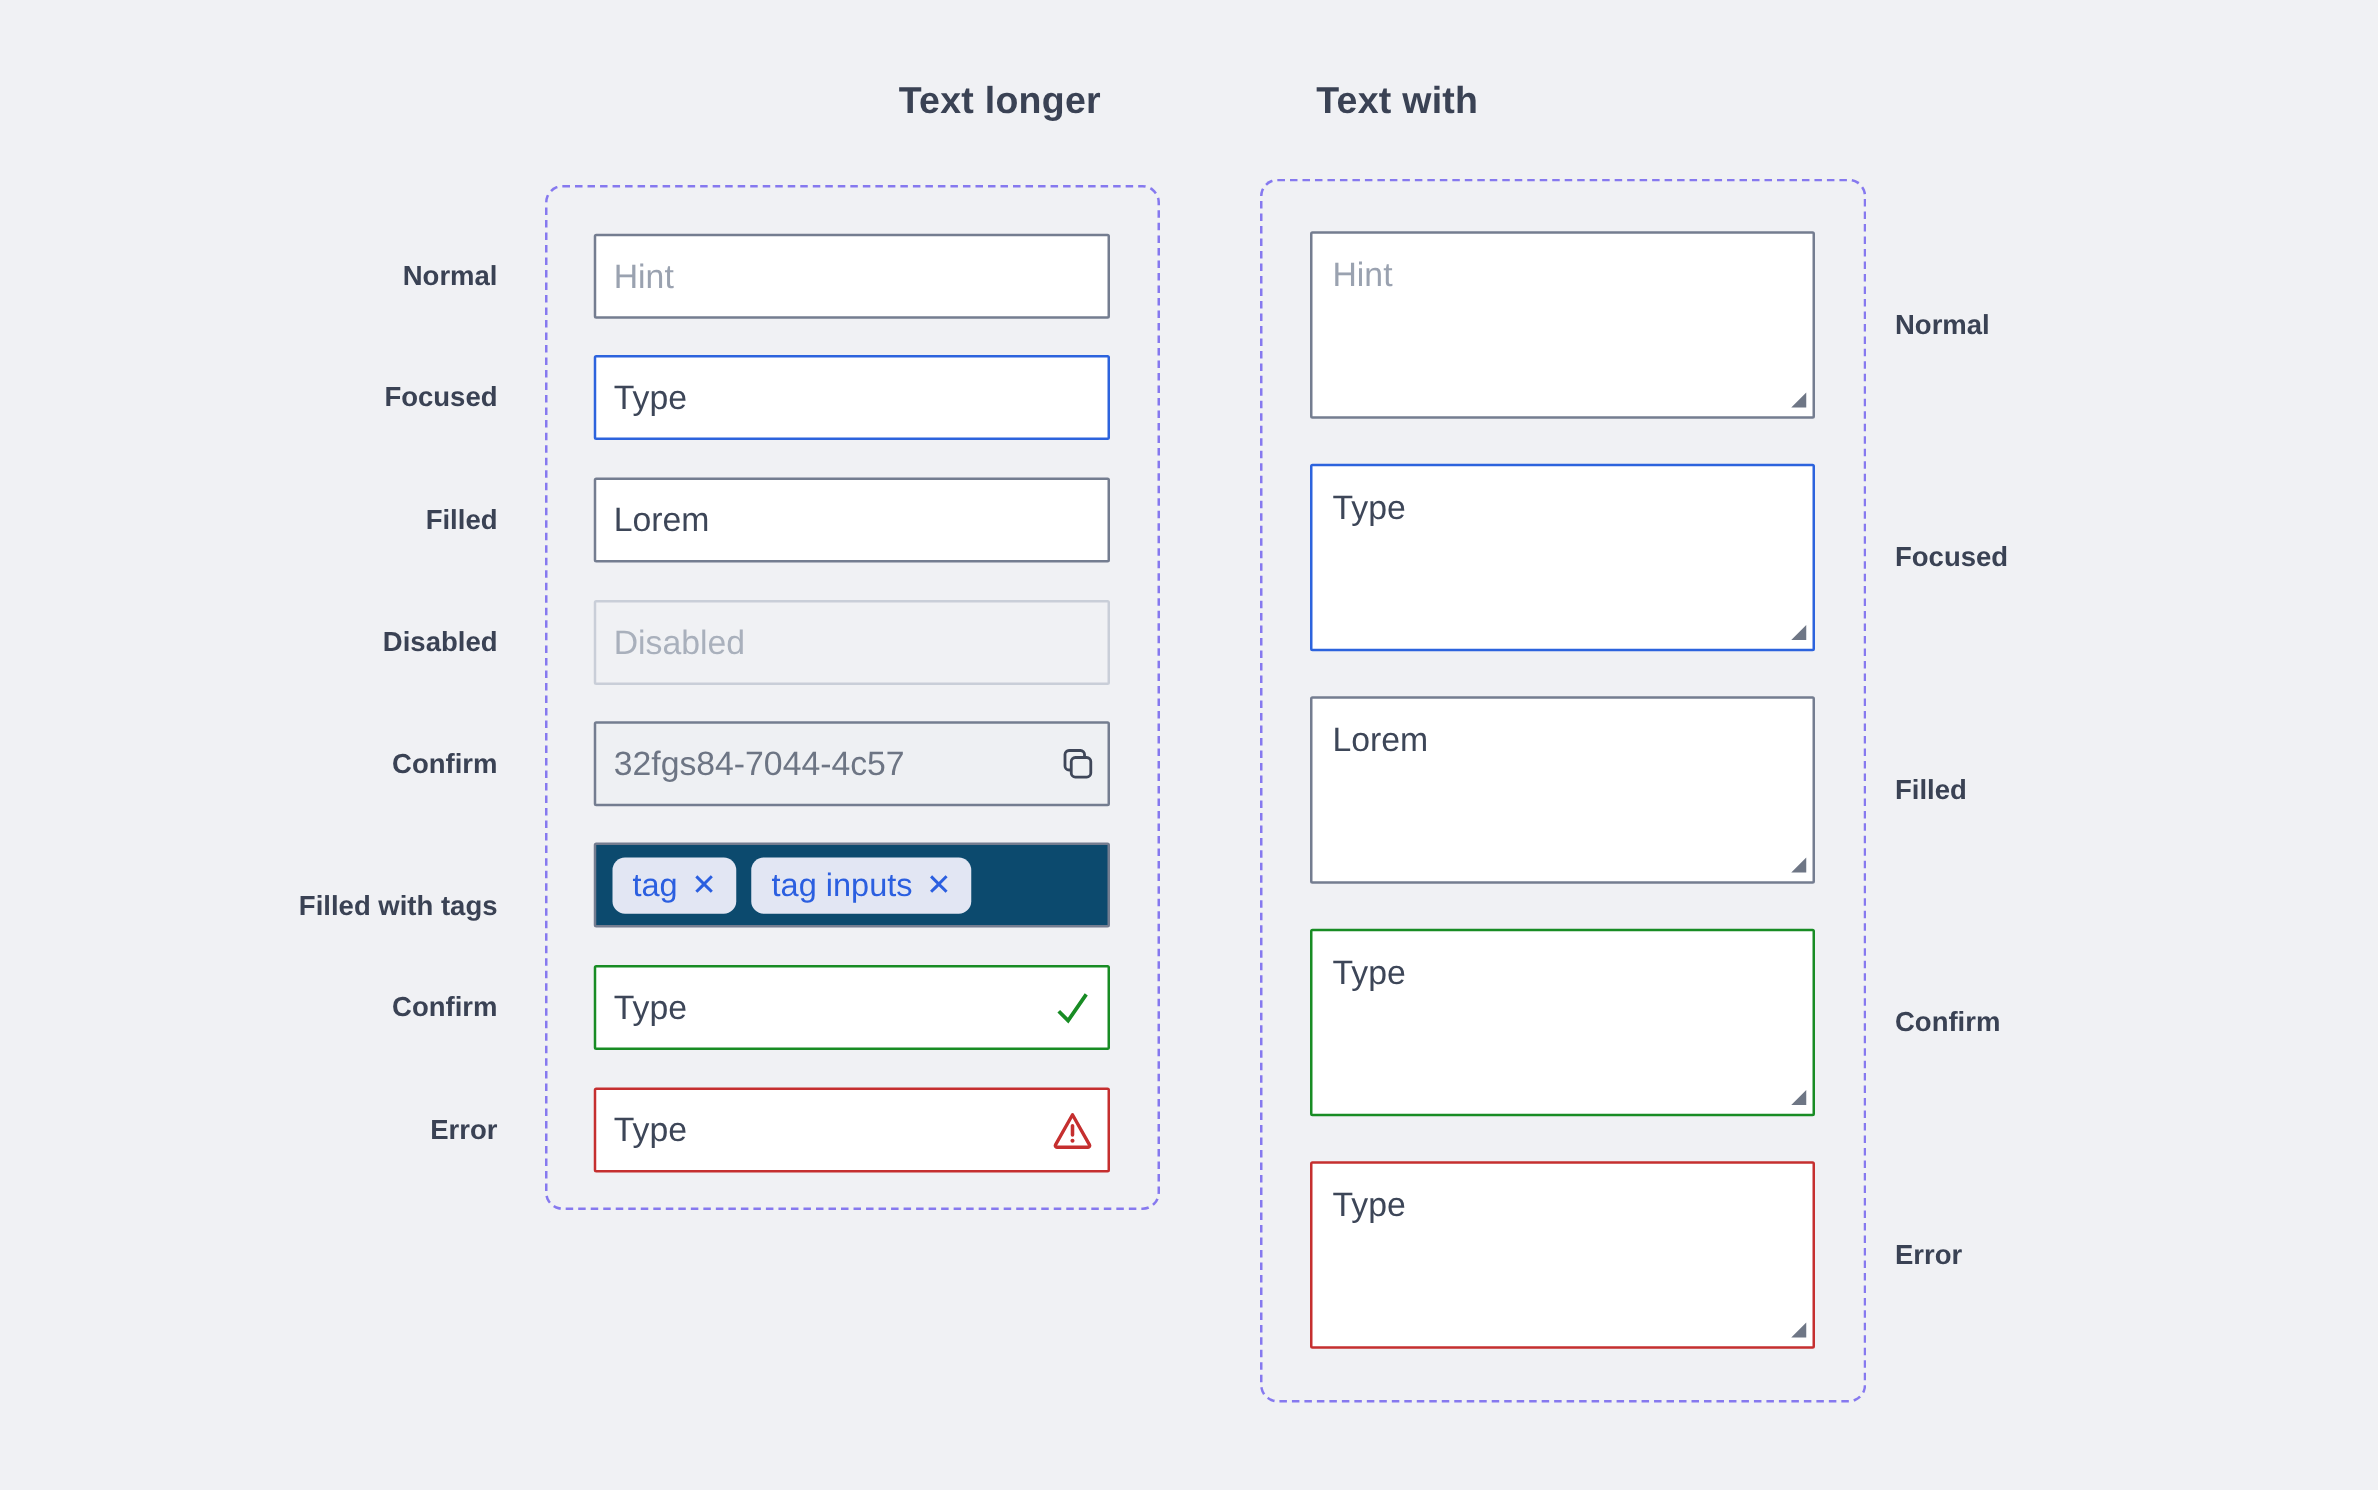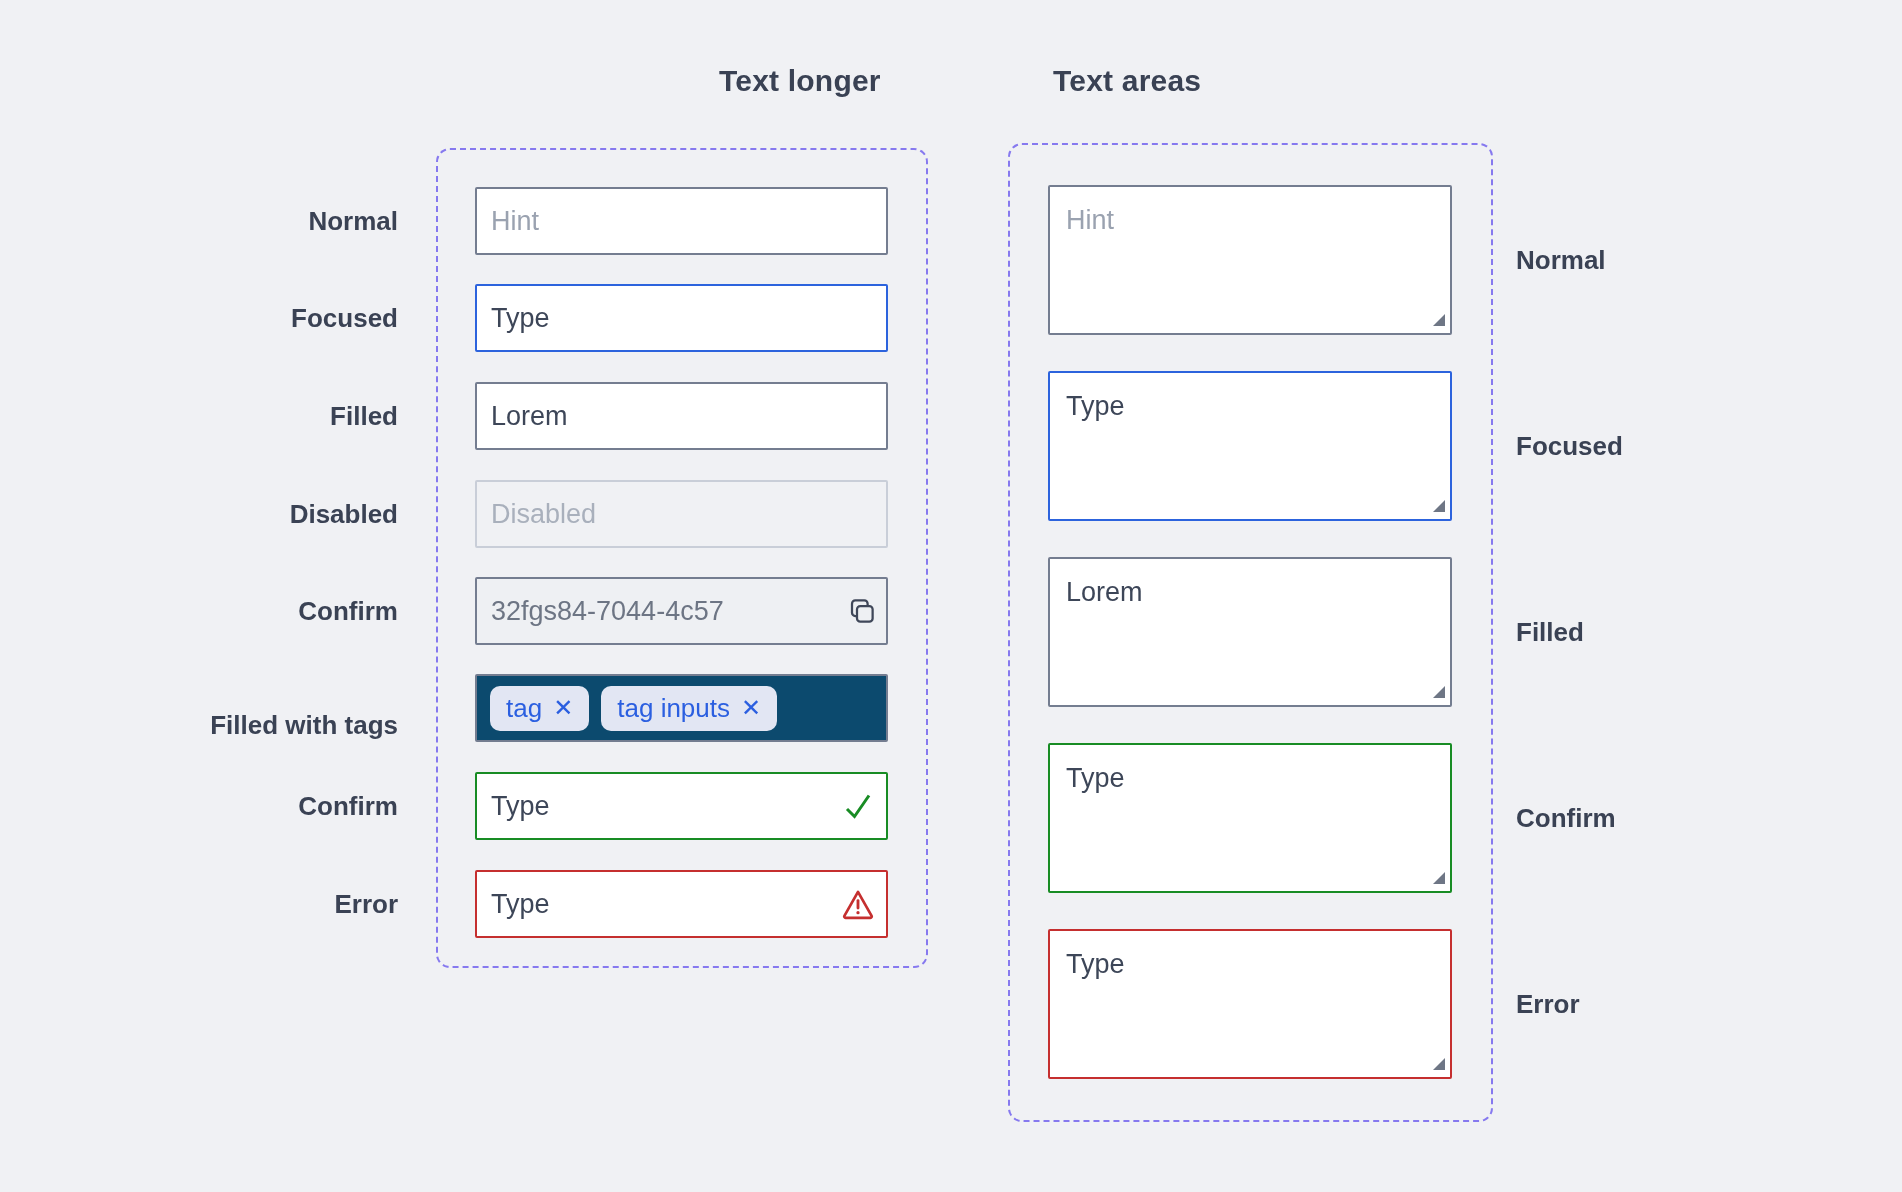--- a/index.html
+++ b/index.html
@@ -28,21 +28,21 @@
     border-radius:14px;
     background:transparent;
     box-sizing:border-box;
   }
   #panel-inputs{left:436px;top:148px;width:492px;height:820px;}
   #panel-areas{left:1008px;top:143px;width:485px;height:979px;}
 
   
   .row-label{
     position:absolute;
-    font-size:26px;font-weight:700;color:#3a4254;
+    font-size:22px;font-weight:700;color:#3a4254;
     line-height:32px;white-space:nowrap;
   }
   .label-left{left:120px;width:278px;text-align:right;}
   .label-right{left:1516px;width:220px;text-align:left;}
 
   
   .in-row{
     position:absolute;left:475px;width:413px;height:68px;
     box-sizing:border-box;
   }
@@ -114,21 +114,21 @@
     border-bottom:12px solid #6e7685;
     cursor:nwse-resize;
   }
 </style>
 </head>
 <body>
 
 <div class="canvas">
 
   <div class="sec-title" id="title-inputs">Text longer</div>
-  <div class="sec-title" id="title-areas">Text areas</div>
+  <div class="sec-title" id="title-areas">Text with</div>
 
   <div class="panel" id="panel-inputs"></div>
   <div class="panel" id="panel-areas"></div>
 
   <div class="row-label label-left" style="top:205px">Normal</div>
   <div class="row-label label-left" style="top:302px">Focused</div>
   <div class="row-label label-left" style="top:400px">Filled</div>
   <div class="row-label label-left" style="top:498px">Disabled</div>
   <div class="row-label label-left" style="top:595px">Confirm</div>
   <div class="row-label label-left" style="top:709px">Filled with tags</div>

